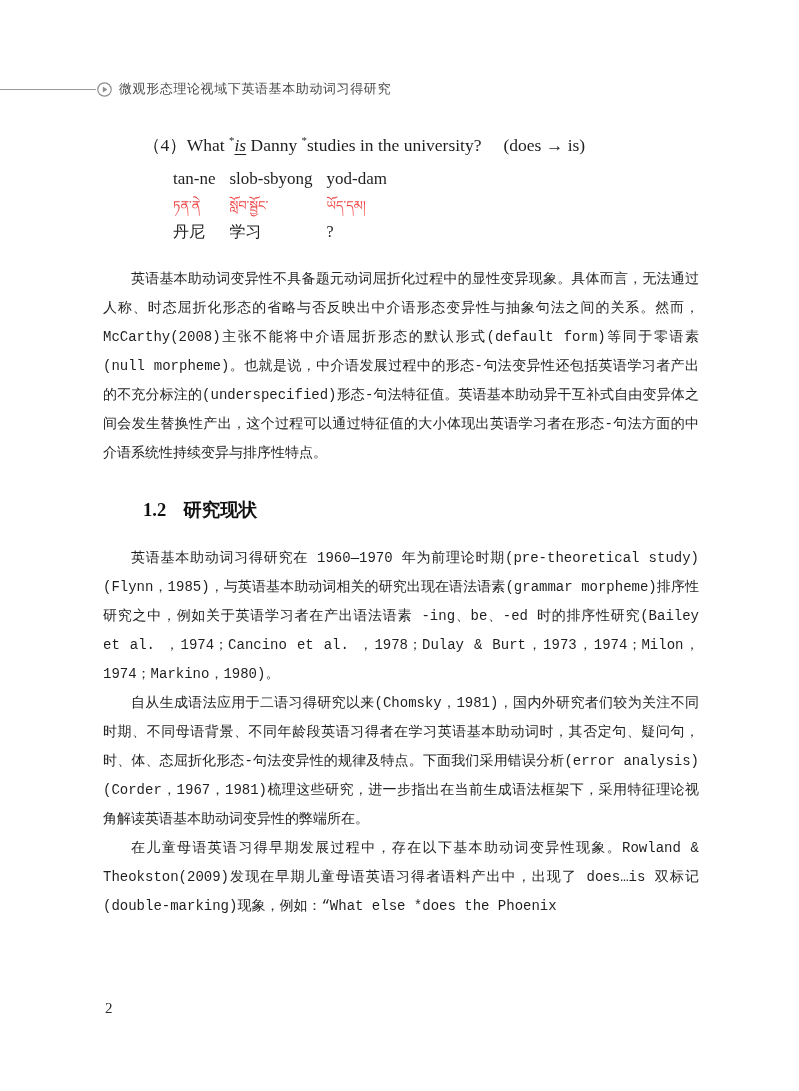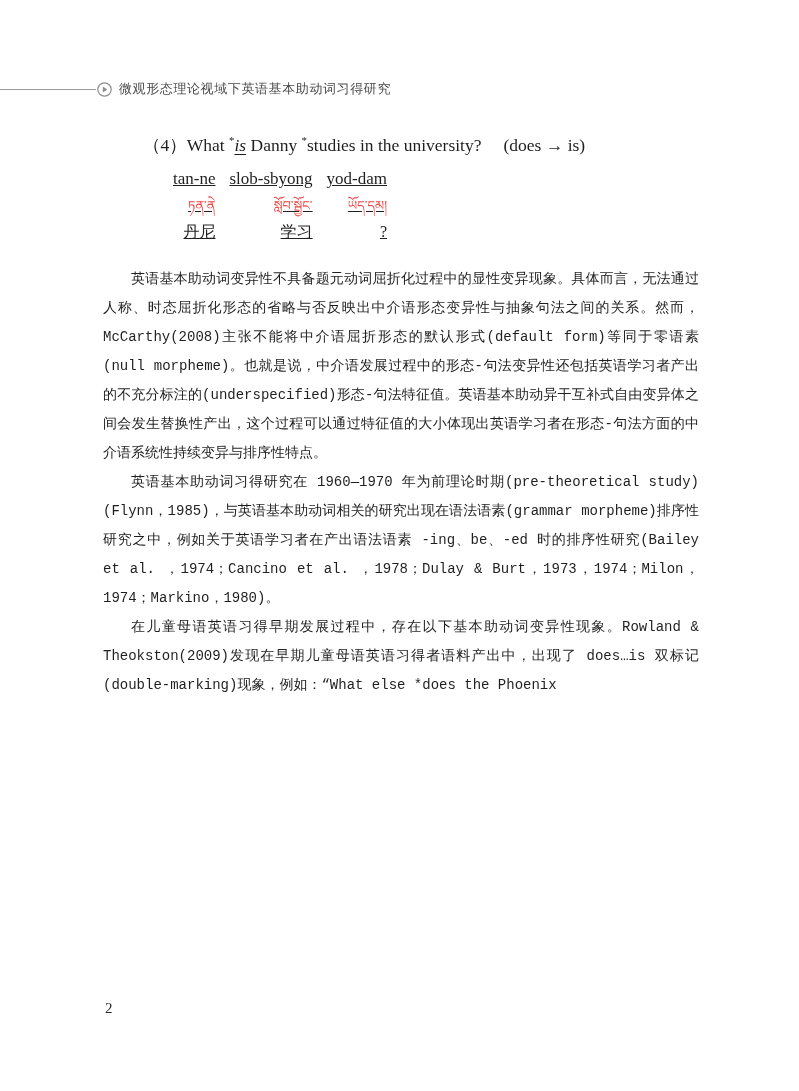--- a/index.html
+++ b/index.html
@@ -60,21 +60,21 @@
     text-underline-offset: 3px;
   }
   .correction { margin-left: 22px; }
 
   .gloss {
     display: flex;
     gap: 14px;
     padding-left: 70px;
     margin-top: 8px;
   }
-  .gloss-col { display: flex; flex-direction: column; align-items: flex-end; text-decoration: underline; }
+  .gloss-col { display: flex; flex-direction: column; align-items: flex-start; }
   .gloss-translit { font-size: 17px; height: 27px; line-height: 27px; }
   .gloss-tibetan  { font-size: 13px; height: 27px; line-height: 27px; color: #ef4444; }
   .gloss-chinese  { font-size: 16px; height: 26px; line-height: 26px; }
 
   
   .body-p {
     font-size: 14px;
     line-height: 29px;
     text-align: justify;
     text-indent: 2em;
@@ -138,19 +138,23 @@
     </div>
     <div class="gloss-col">
       <span class="gloss-translit">yod-dam</span>
       <span class="gloss-tibetan">ཡོད་དམ།</span>
       <span class="gloss-chinese">?</span>
     </div>
   </div>
 
   <p class="body-p p-first">英语基本助动词变异性不具备题元动词屈折化过程中的显性变异现象。具体而言，无法通过人称、时态屈折化形态的省略与否反映出中介语形态变异性与抽象句法之间的关系。然而，McCarthy(2008)主张不能将中介语屈折形态的默认形式(default form)等同于零语素(null morpheme)。也就是说，中介语发展过程中的形态-句法变异性还包括英语学习者产出的不充分标注的(underspecified)形态-句法特征值。英语基本助动异干互补式自由变异体之间会发生替换性产出，这个过程可以通过特征值的大小体现出英语学习者在形态-句法方面的中介语系统性持续变异与排序性特点。</p>
 
+  <h2 class="section-heading">
+    <span class="section-number">1.2</span><span>研究现状</span>
+  </h2>
 
   <p class="body-p">英语基本助动词习得研究在 1960—1970 年为前理论时期(pre-theoretical study)(Flynn，1985)，与英语基本助动词相关的研究出现在语法语素(grammar morpheme)排序性研究之中，例如关于英语学习者在产出语法语素 -ing、be、-ed 时的排序性研究(Bailey et al. ，1974；Cancino et al. ，1978；Dulay &amp; Burt，1973，1974；Milon，1974；Markino，1980)。</p>
+  <p class="body-p">自从生成语法应用于二语习得研究以来(Chomsky，1981)，国内外研究者们较为关注不同时期、不同母语背景、不同年龄段英语习得者在学习英语基本助动词时，其否定句、疑问句，时、体、态屈折化形态-句法变异性的规律及特点。下面我们采用错误分析(error analysis)(Corder，1967，1981)梳理这些研究，进一步指出在当前生成语法框架下，采用特征理论视角解读英语基本助动词变异性的弊端所在。</p>
   <p class="body-p">在儿童母语英语习得早期发展过程中，存在以下基本助动词变异性现象。Rowland &amp; Theokston(2009)发现在早期儿童母语英语习得者语料产出中，出现了 does…is 双标记(double-marking)现象，例如：“What else *does the Phoenix</p>
 
 </div>
 
 <div class="page-number">2</div>
 
 </body></html>

